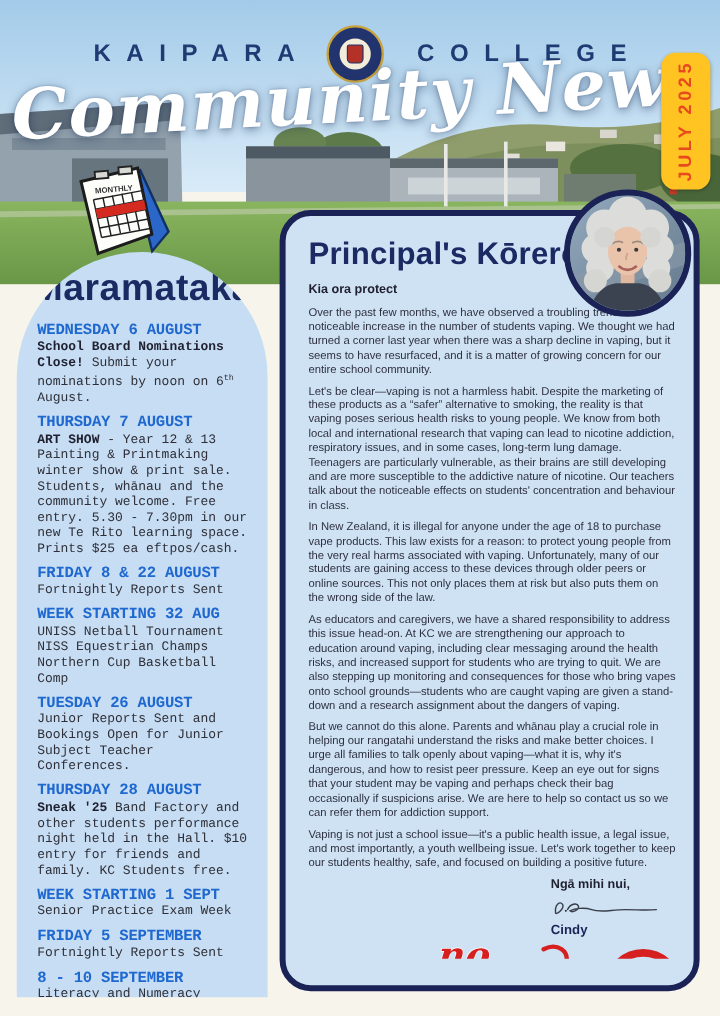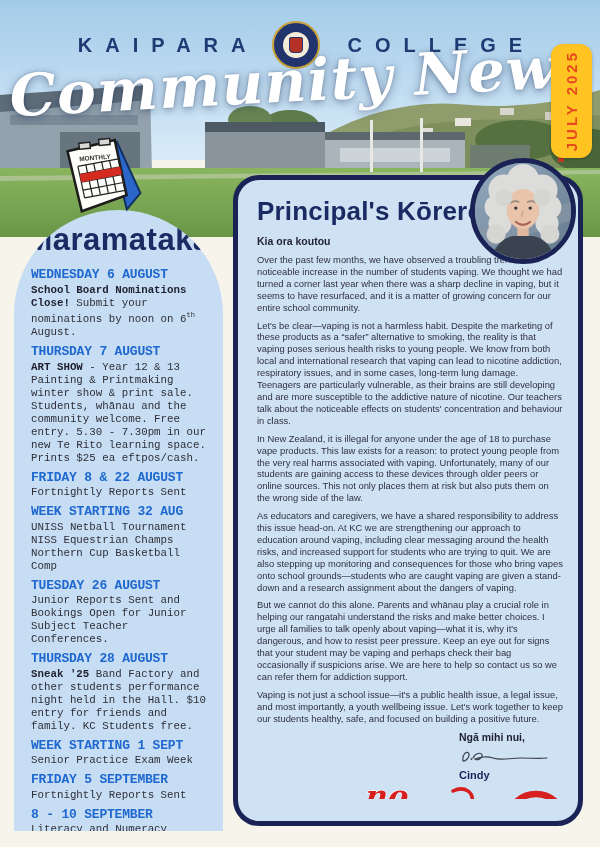--- a/index.html
+++ b/index.html
@@ -264,21 +264,21 @@
         <circle cx="22" cy="74" r="10"></circle>
           <circle cx="78" cy="74" r="10"></circle>
         <circle cx="30" cy="36" r="9"></circle>
           <circle cx="70" cy="36" r="9"></circle>
       </g>
       <path d="M16,100 Q24,78 40,76 L60,76 Q76,78 84,100 Z" fill="#3c4350"></path>
     </svg>
   </div>
   <div class="korero-inner">
     <h1 class="korero-title">Principal's Kōrero</h1>
-    <div class="korero-greeting">Kia ora koutou</div>
+    <div class="korero-greeting">Kia ora protect</div>
     <div class="korero-paragraphs">
         <p>Over the past few months, we have observed a troubling trend: a noticeable increase in the number of students vaping. We thought we had turned a corner last year when there was a sharp decline in vaping, but it seems to have resurfaced, and it is a matter of growing concern for our entire school community.</p>
         <p>Let's be clear—vaping is not a harmless habit. Despite the marketing of these products as a “safer” alternative to smoking, the reality is that vaping poses serious health risks to young people. We know from both local and international research that vaping can lead to nicotine addiction, respiratory issues, and in some cases, long-term lung damage. Teenagers are particularly vulnerable, as their brains are still developing and are more susceptible to the addictive nature of nicotine. Our teachers talk about the noticeable effects on students' concentration and behaviour in class.</p>
         <p>In New Zealand, it is illegal for anyone under the age of 18 to purchase vape products. This law exists for a reason: to protect young people from the very real harms associated with vaping. Unfortunately, many of our students are gaining access to these devices through older peers or online sources. This not only places them at risk but also puts them on the wrong side of the law.</p>
         <p>As educators and caregivers, we have a shared responsibility to address this issue head-on. At KC we are strengthening our approach to education around vaping, including clear messaging around the health risks, and increased support for students who are trying to quit. We are also stepping up monitoring and consequences for those who bring vapes onto school grounds—students who are caught vaping are given a stand-down and a research assignment about the dangers of vaping.</p>
         <p>But we cannot do this alone. Parents and whānau play a crucial role in helping our rangatahi understand the risks and make better choices. I urge all families to talk openly about vaping—what it is, why it's dangerous, and how to resist peer pressure. Keep an eye out for signs that your student may be vaping and perhaps check their bag occasionally if suspicions arise. We are here to help so contact us so we can refer them for addiction support.</p>
         <p>Vaping is not just a school issue—it's a public health issue, a legal issue, and most importantly, a youth wellbeing issue. Let's work together to keep our students healthy, safe, and focused on building a positive future.</p>
       </div>
     <div class="korero-footer">
       <div class="sign-block">

